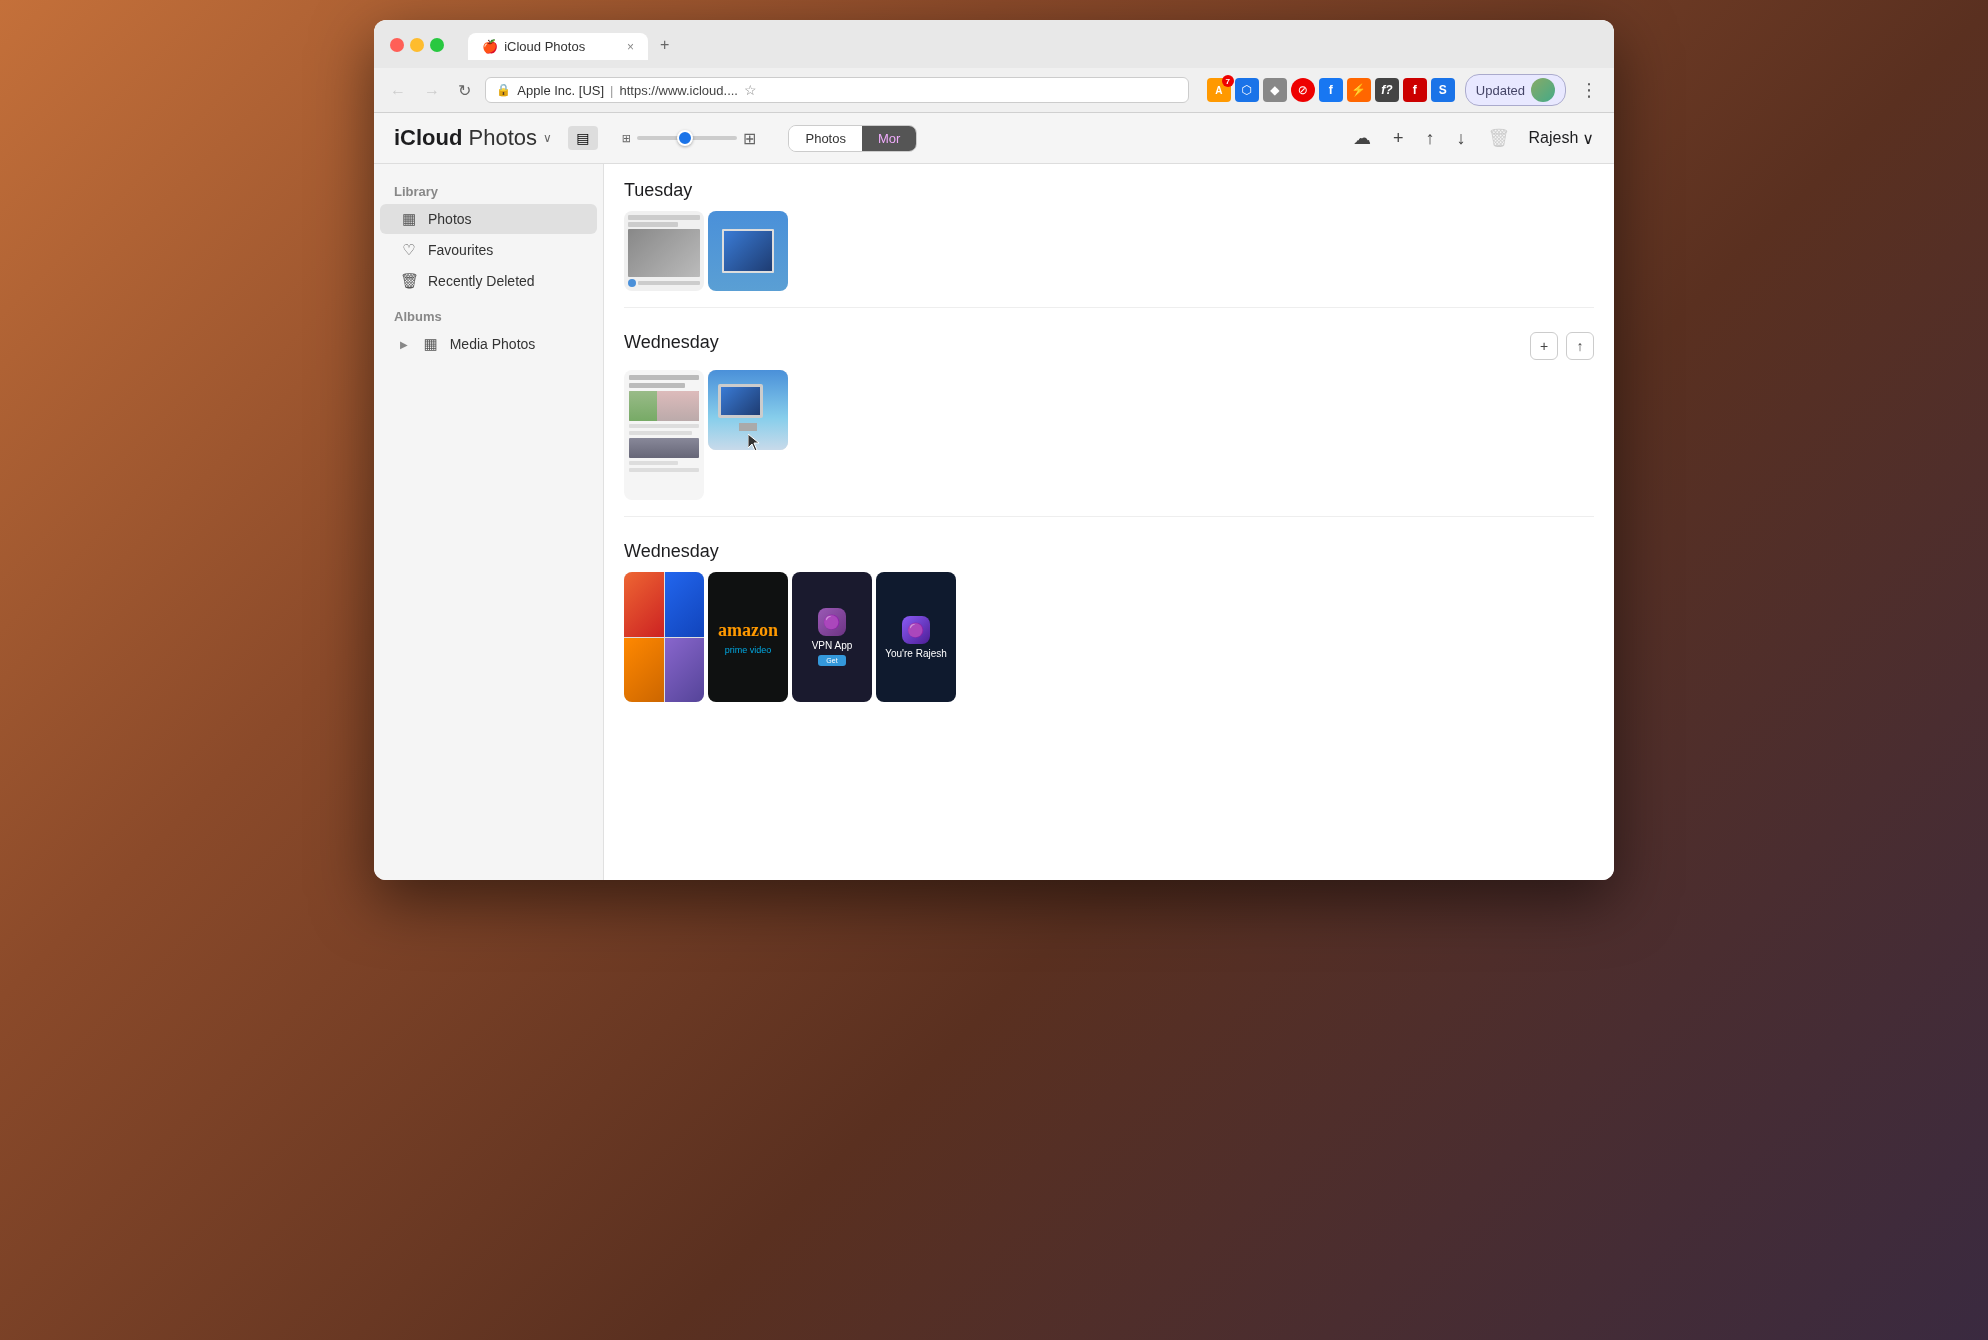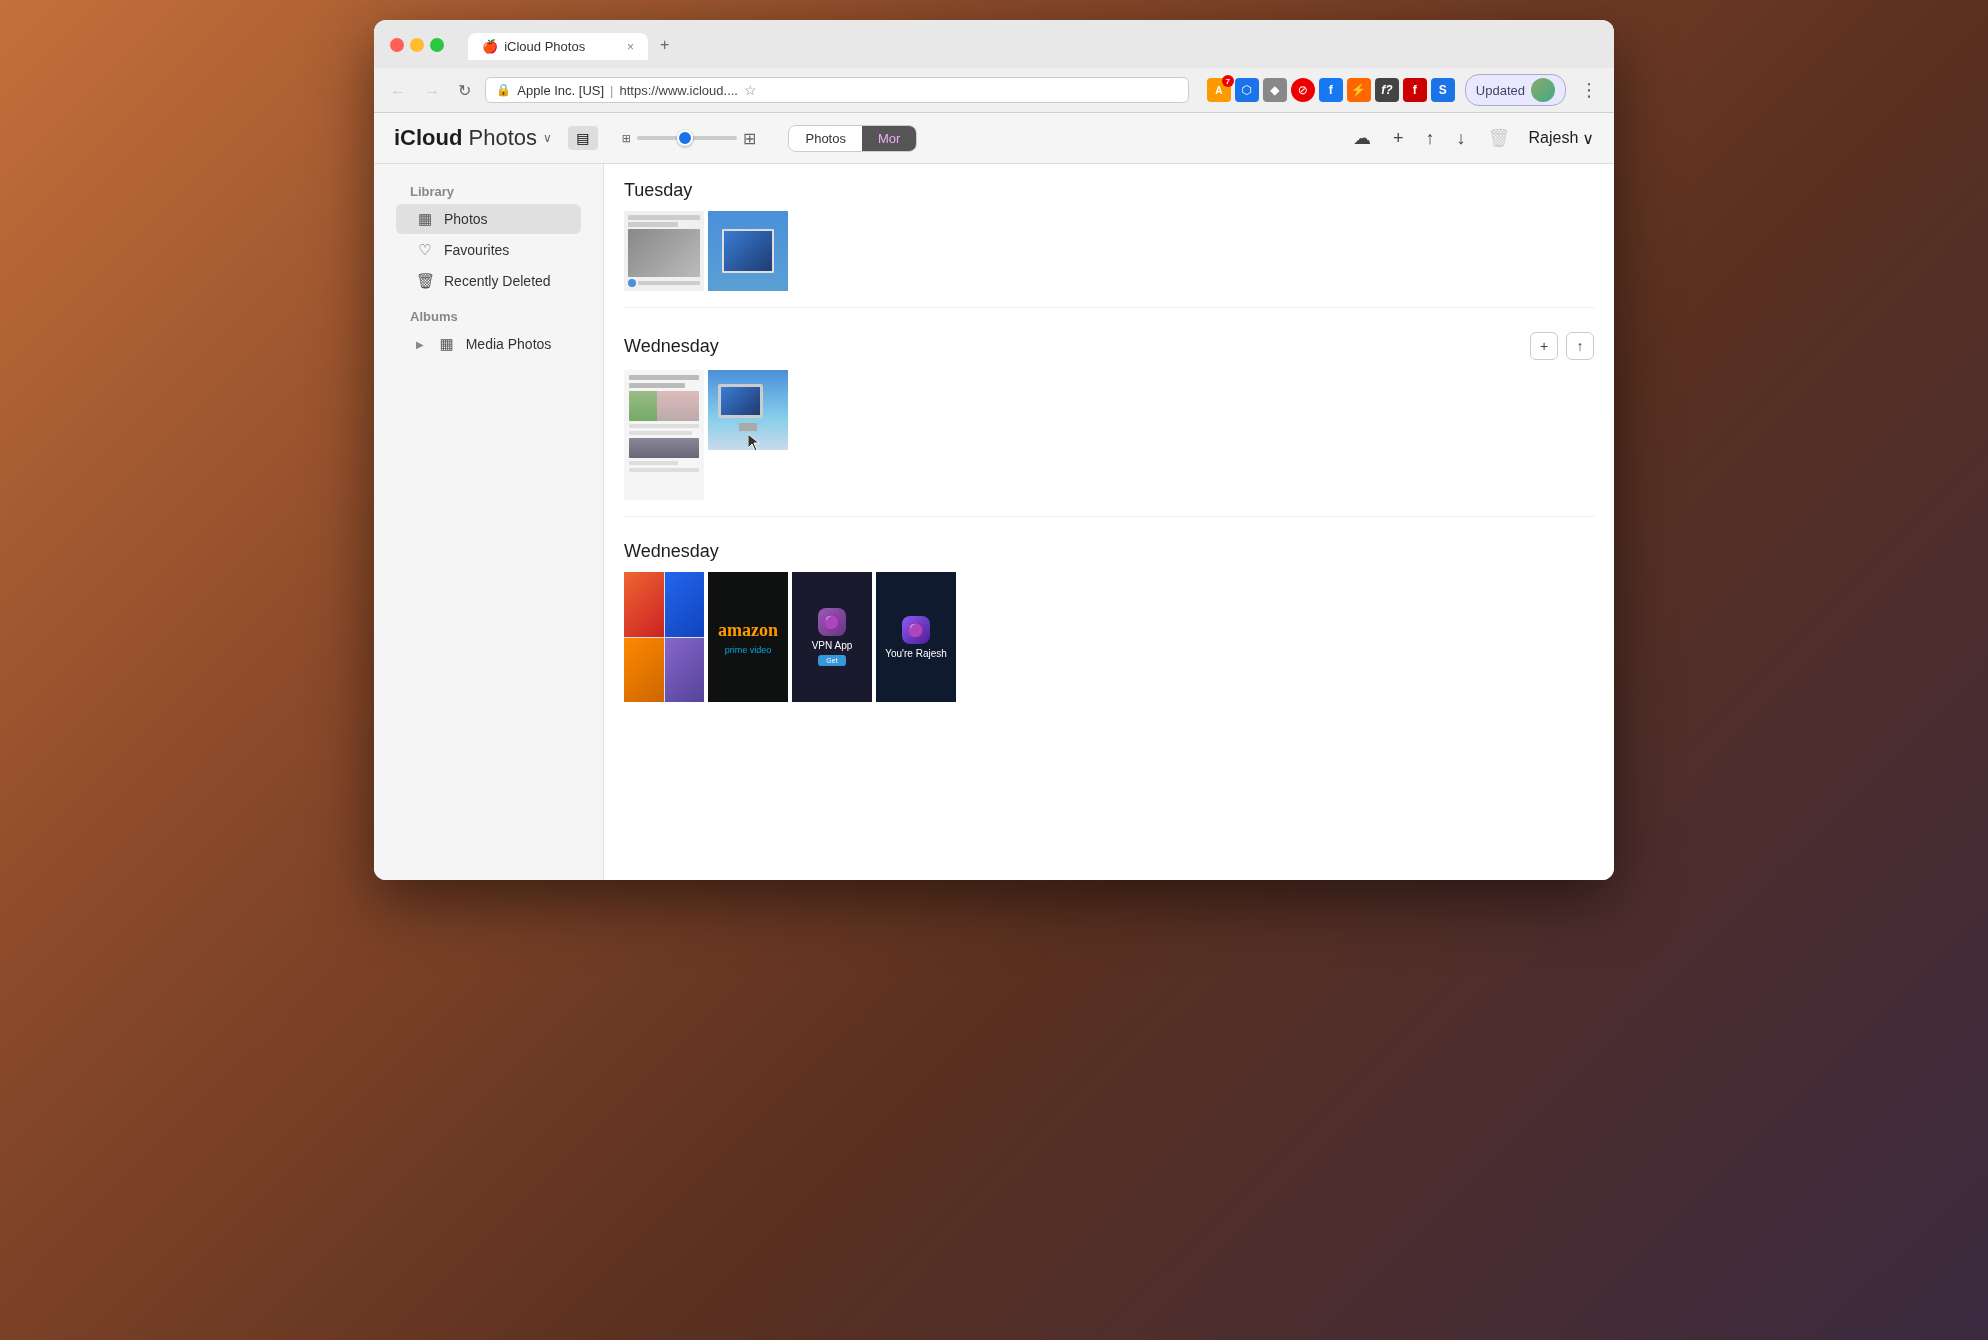--- a/index.html
+++ b/index.html
@@ -291,21 +291,21 @@
     .main-layout {
       display: flex;
       flex: 1;
       overflow: hidden;
     }
     
     .sidebar {
       width: 230px;
       min-width: 230px;
       background: #f5f5f5;
-      padding: 16px 16px;
+      padding: 16px 0;
       border-right: 1px solid #e0e0e0;
     }
     .sidebar-section-label {
       font-size: 13px;
       font-weight: 600;
       color: #888;
       padding: 4px 20px 4px 20px;
       text-transform: none;
     }
     .sidebar-item {
@@ -337,21 +337,21 @@
     .photos-area {
       flex: 1;
       overflow-y: auto;
       background: #fff;
     }
     .day-section {
       padding: 16px 20px 8px 20px;
     }
     .day-header {
       display: flex;
-      align-items: center;
+      align-items: flex-start;
       justify-content: space-between;
       margin-bottom: 10px;
     }
     .day-label {
       font-size: 18px;
       font-weight: 500;
       color: #1d1d1f;
     }
     .day-actions {
       display: flex;
@@ -370,21 +370,21 @@
       font-size: 14px;
       color: #444;
     }
     .photos-grid {
       display: flex;
       flex-wrap: wrap;
       gap: 4px;
     }
     .photo-thumb {
       background: #e0e0e0;
-      border-radius: 0;
+      border-radius: 8px;
       overflow: hidden;
       position: relative;
     }
     
     .photo-desktop {
       width: 100%;
       height: 100%;
       background: linear-gradient(180deg, #4a90d9 0%, #87ceeb 60%, #c8daea 100%);
       display: flex;
       align-items: center;

